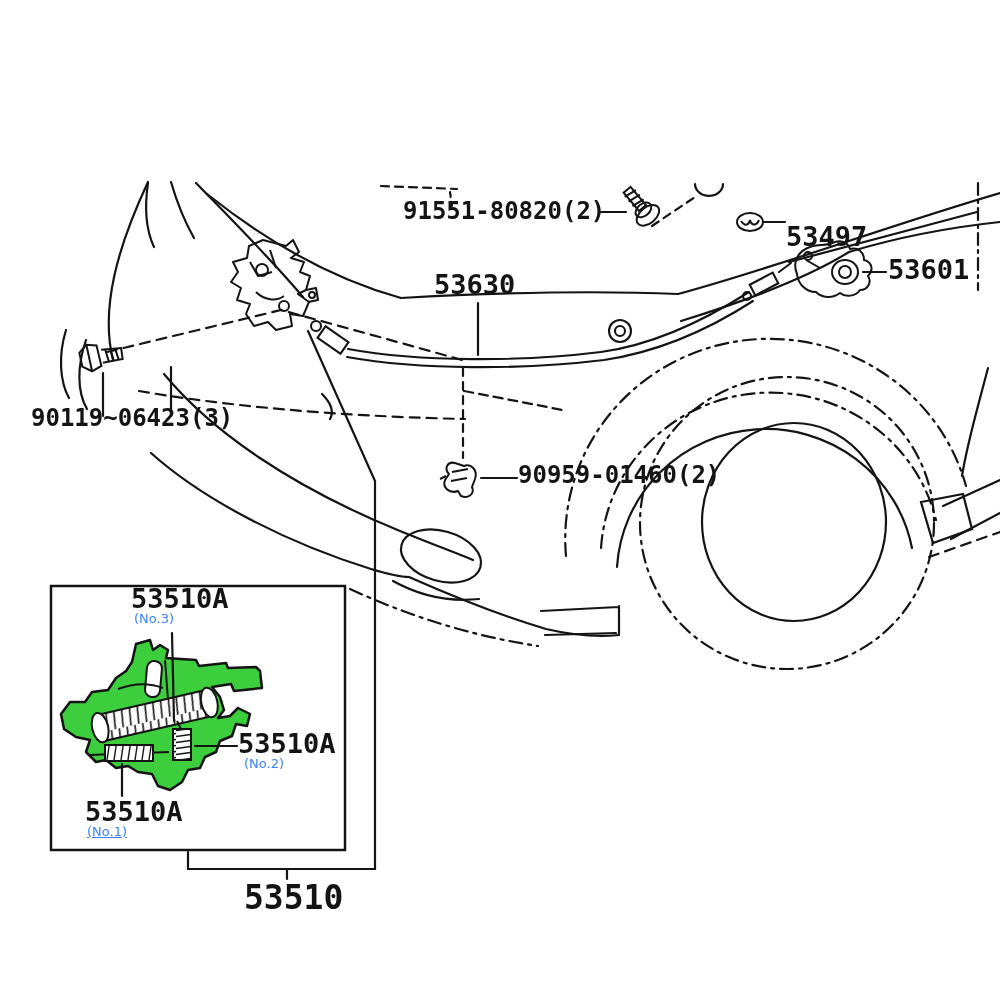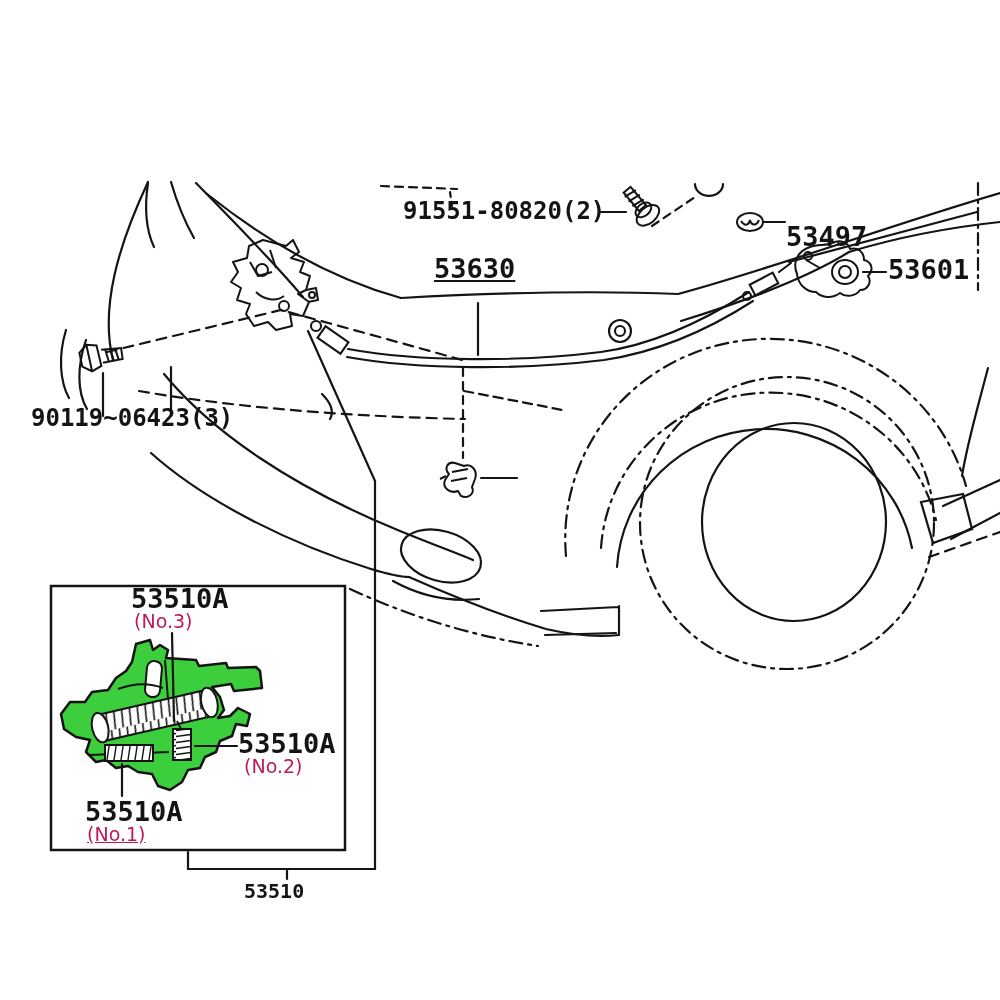--- a/index.html
+++ b/index.html
@@ -3,23 +3,23 @@
 <meta charset="utf-8">
 <style>
   html,body{margin:0;padding:0;background:#fff;}
   #root{position:relative;width:1000px;height:1000px;background:#ffffff;overflow:hidden;
         font-family:"DejaVu Sans Mono",monospace;}
   svg{position:absolute;left:0;top:0;}
   .lbl{position:absolute;font-family:"DejaVu Sans Mono",monospace;font-weight:bold;
        color:#141414;white-space:nowrap;line-height:1;}
   .sz24{font-size:24px;}
   .sz27{font-size:27px;}
-  .sz28{font-size:20px;}
+  .sz28{font-size:33px;}
   .note{position:absolute;font-family:"DejaVu Sans",sans-serif;font-weight:normal;
-        font-size:19px;color:#be185d;white-space:nowrap;line-height:1;}
+        font-size:13px;color:#3b82f6;white-space:nowrap;line-height:1;}
 </style>
 </head>
 <body>
 
 <div id="root">
 
 <svg width="1000" height="1000" viewBox="0 0 1000 1000">
   <defs>
     <pattern id="coil" patternUnits="userSpaceOnUse" width="8" height="30">
       <rect width="8" height="30" fill="#fff"></rect>
@@ -189,22 +189,23 @@
     <path d="M195,746 L237,746"></path>
     <path d="M122,764 L122,796"></path>
     <path d="M188,852 L188,869 L375,869 L375,481 L308,331"></path>
     <path d="M287,869 L287,879"></path>
   </g>
 </svg>
 
 <div class="lbl sz24" style="left:403px;top:199px;">91551-80820(2)</div>
 <div class="lbl sz27" style="left:786px;top:223px;">53497</div>
 <div class="lbl sz27" style="left:888px;top:256px;">53601</div>
-<div class="lbl sz27" style="left:434px;top:255px;text-decoration:underline;">53630</div>
+<div class="lbl sz27" style="left:434px;top:271px;">53630</div>
 <div class="lbl sz24" style="left:31px;top:406px;">90119~06423(3)</div>
+<div class="lbl sz24" style="left:518px;top:463px;">90959-01460(2)</div>
 
 <div class="lbl sz27" style="left:131px;top:585px;">53510A</div>
 <div class="note" style="left:134px;top:612px;">(No.3)</div>
 
 <div class="lbl sz27" style="left:238px;top:730px;">53510A</div>
 <div class="note" style="left:244px;top:757px;">(No.2)</div>
 
 <div class="lbl sz27" style="left:85px;top:798px;">53510A</div>
 <div class="note" style="left:87px;top:825px;text-decoration:underline;">(No.1)</div>
 

